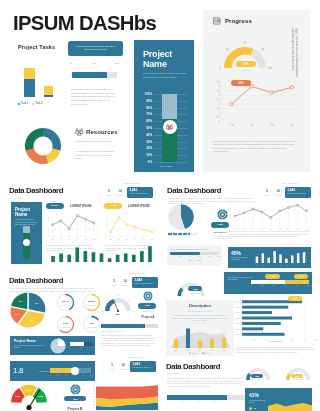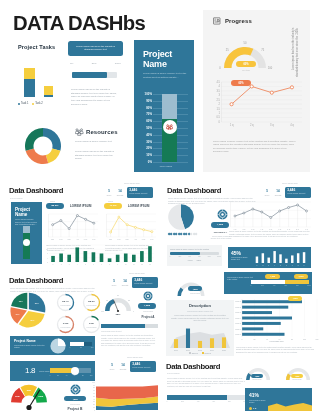--- a/index.html
+++ b/index.html
@@ -165,21 +165,21 @@
 .dc-legend{position:absolute;left:0;top:52px;width:68px;display:flex;justify-content:center;gap:4px;font-size:1.7px;color:#9aa4ac;}
 .dc-legend i{display:inline-block;width:1.8px;height:1.8px;margin-right:0.8px;}
 .dc-legend b{font-weight:normal;}
 #r3r-hbar{position:absolute;left:68px;top:25px;}
 #r3r-hpill{left:122px;top:24px;width:14px;height:4.5px;font-size:2px;}
 #r3r-hxl{position:absolute;left:68px;top:68px;width:85px;text-align:center;font-size:1.7px;color:#9aa4ac;}
 #r3r-note{position:absolute;left:70px;top:74px;width:80px;font-size:1.7px;line-height:2.4px;color:#b0b8bf;}
 
 #r4l{left:9px;top:360px;width:150px;height:51px;}
 #r4l-banner{position:absolute;left:1px;top:1px;width:85px;height:20px;background:#2F7699;}
-.sc-val{position:absolute;left:15px;top:5px;font-size:8px;font-weight:normal;color:#fff;letter-spacing:-0.3px;}
+.sc-val{position:absolute;left:3px;top:5px;font-size:8px;font-weight:normal;color:#fff;letter-spacing:-0.3px;}
 .sc-cap{position:absolute;left:29px;top:8.5px;font-size:1.8px;color:#bcd6e3;}
 .sc-track{position:absolute;left:40px;top:7px;width:41px;height:5px;background:#5f93ae;}
 .sc-fill{position:absolute;left:0;top:0;height:100%;width:60%;background:#F0C53B;}
 .sc-knob{position:absolute;left:58%;top:-1.5px;width:8px;height:8px;border-radius:50%;background:#fff;}
 .sc-ticks{position:absolute;left:40px;top:13.5px;width:41px;height:3px;}
 .sc-ticks span{position:absolute;font-size:1.6px;color:#a8c6d8;transform:translateX(-50%);}
 #r4l-gauge{position:absolute;left:-4px;top:22px;}
 #r4l-ring{position:absolute;left:61px;top:24px;}
 #r4l-pill{left:55px;top:36px;width:22px;height:5px;font-size:2.1px;}
 #r4l-pcap{position:absolute;left:55px;top:42.5px;width:22px;text-align:center;font-size:1.7px;color:#b4bcc3;}
@@ -205,21 +205,21 @@
 #r4r-banner{position:absolute;left:79px;top:26px;width:67px;height:25px;background:#2F7699;overflow:hidden;}
 .b2-val{position:absolute;left:4px;top:4px;font-size:5px;font-weight:bold;color:#fff;}
 .b2-txt{position:absolute;left:4px;top:11px;width:19px;font-size:1.7px;line-height:2.3px;color:#bcd6e3;}
 .b2-leg{position:absolute;left:4px;top:19px;font-size:2.4px;color:#fff;display:flex;align-items:center;gap:1px;}
 .b2-leg i{display:block;width:3px;height:3px;border-radius:50%;background:#F0C53B;}
 .b2-area{position:absolute;right:0;bottom:0;}
 </style>
 </head>
 <body>
 
-<div id="page-title">DATA DASHbs</div>
+<div id="page-title">IPSUM DASHbs</div>
 
 <div class="abs" id="pt-title">Project Tasks</div>
 <svg class="abs" id="pt-chart" width="44" height="34" viewBox="0 0 44 34">
   <rect x="8" y="0" width="11" height="11" fill="#F5CE3E"></rect>
   <rect x="8" y="11" width="11" height="18" fill="#2F7699"></rect>
   <rect x="28" y="18" width="9" height="9" fill="#F5CE3E"></rect>
   <rect x="28" y="27" width="9" height="2" fill="#2F7699"></rect>
 </svg>
 <div class="abs" id="pt-legend">
   <span class="lgd"><i style="background:#2F7699"></i><b>Task 1</b></span>

